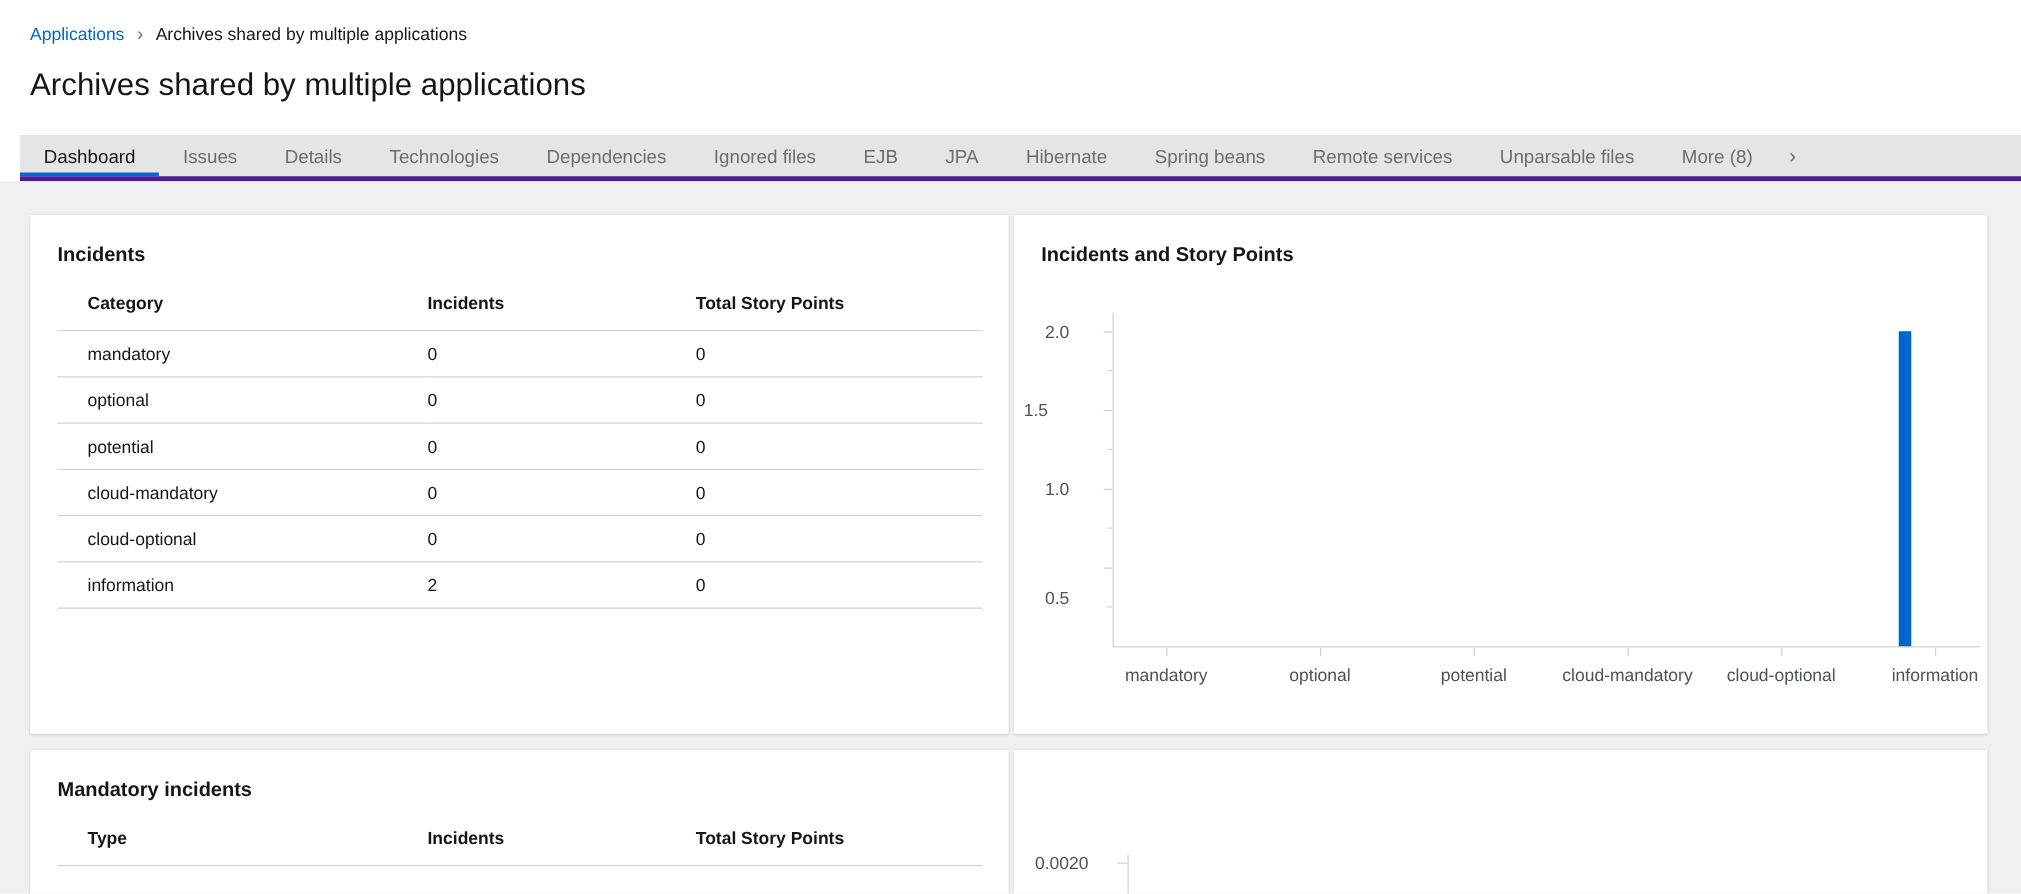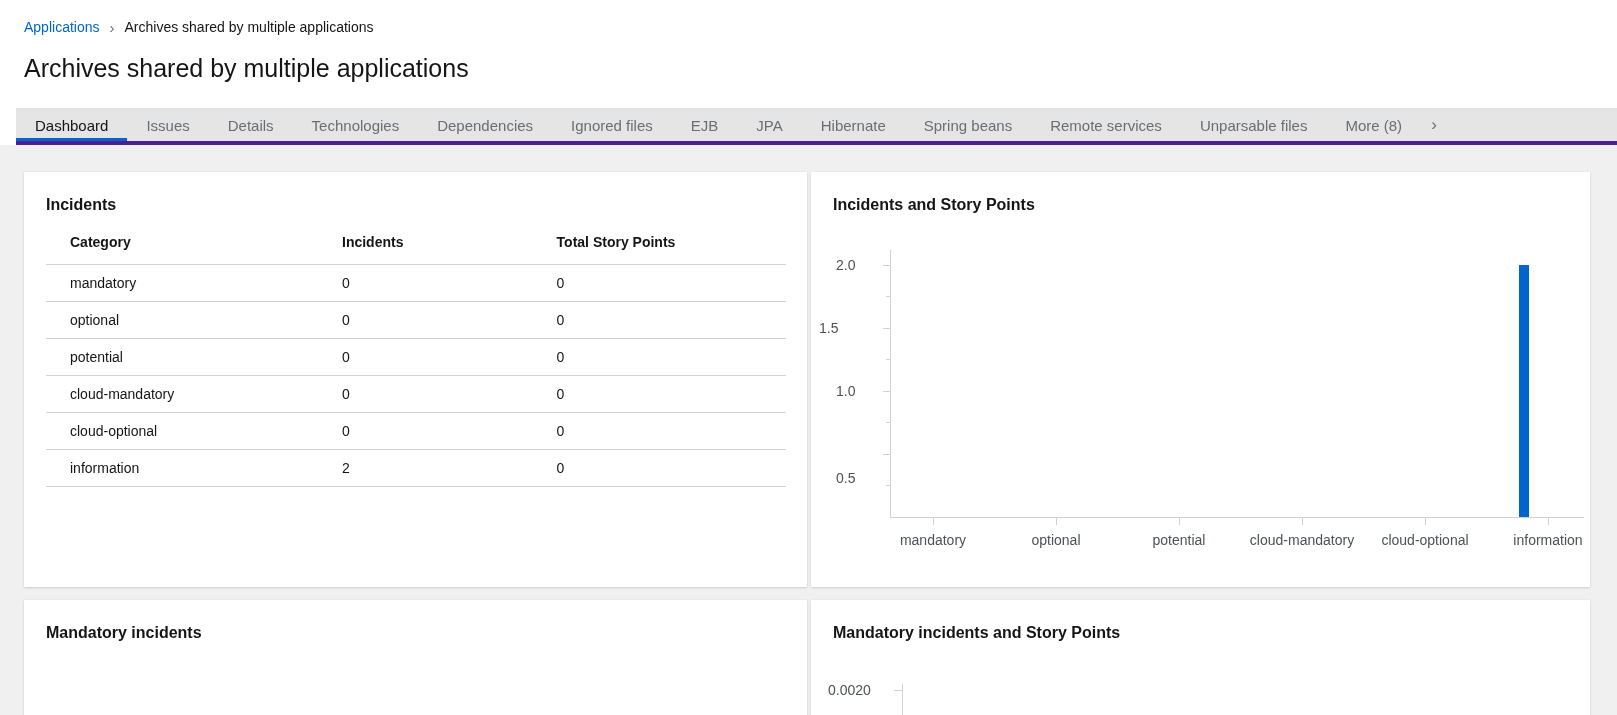--- a/index.html
+++ b/index.html
@@ -157,23 +157,31 @@
       <div class="xcat-label" style="left:52px;  top:359px;">mandatory</div>
       <div class="xcat-label" style="left:175px; top:359px;">optional</div>
       <div class="xcat-label" style="left:298px; top:359px;">potential</div>
       <div class="xcat-label" style="left:421px; top:359px;">cloud-mandatory</div>
       <div class="xcat-label" style="left:544px; top:359px;">cloud-optional</div>
       <div class="xcat-label" style="left:667px; top:359px;">information</div>
     </section>
 
     <section class="card card-mandatory">
       <h2 class="card-title">Mandatory incidents</h2>
+      <table class="card-table">
+        <thead>
+          <tr>
+            <th>Type</th>
+            <th>Incidents</th>
+            <th>Total Story Points</th>
+          </tr>
+        </thead>
+      </table>
     </section>
 
     <section class="card card-mandatory-chart">
-      <h2 class="card-title">Mandatory incidents and Story Points</h2>
       <div class="ytick-label" style="left:17px; top:81px; width:60px;">0.0020</div>
       <div class="tick-major" style="left:83px; top:90px; width:8px;"></div>
       <div class="axis-line" style="left:91px; top:84px; width:1px; height:80px;"></div>
     </section>
 
   </div>
 </div>
 
 </body></html>

